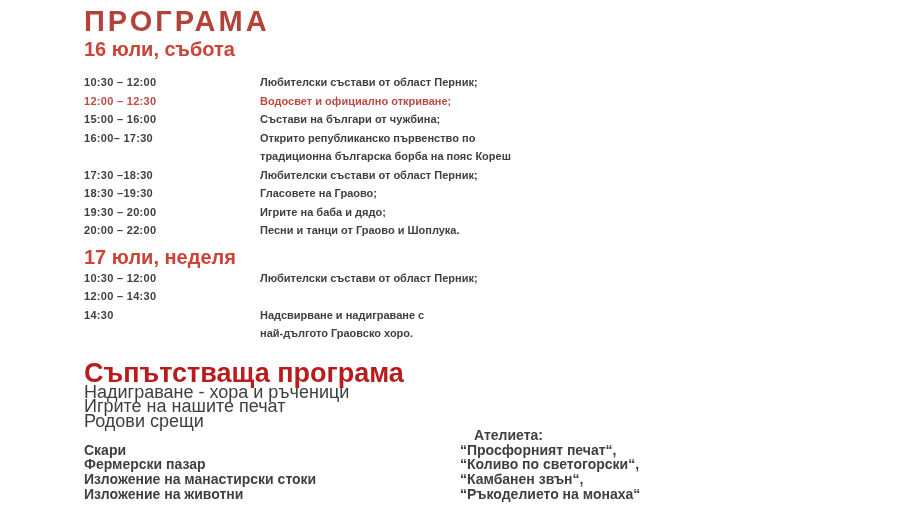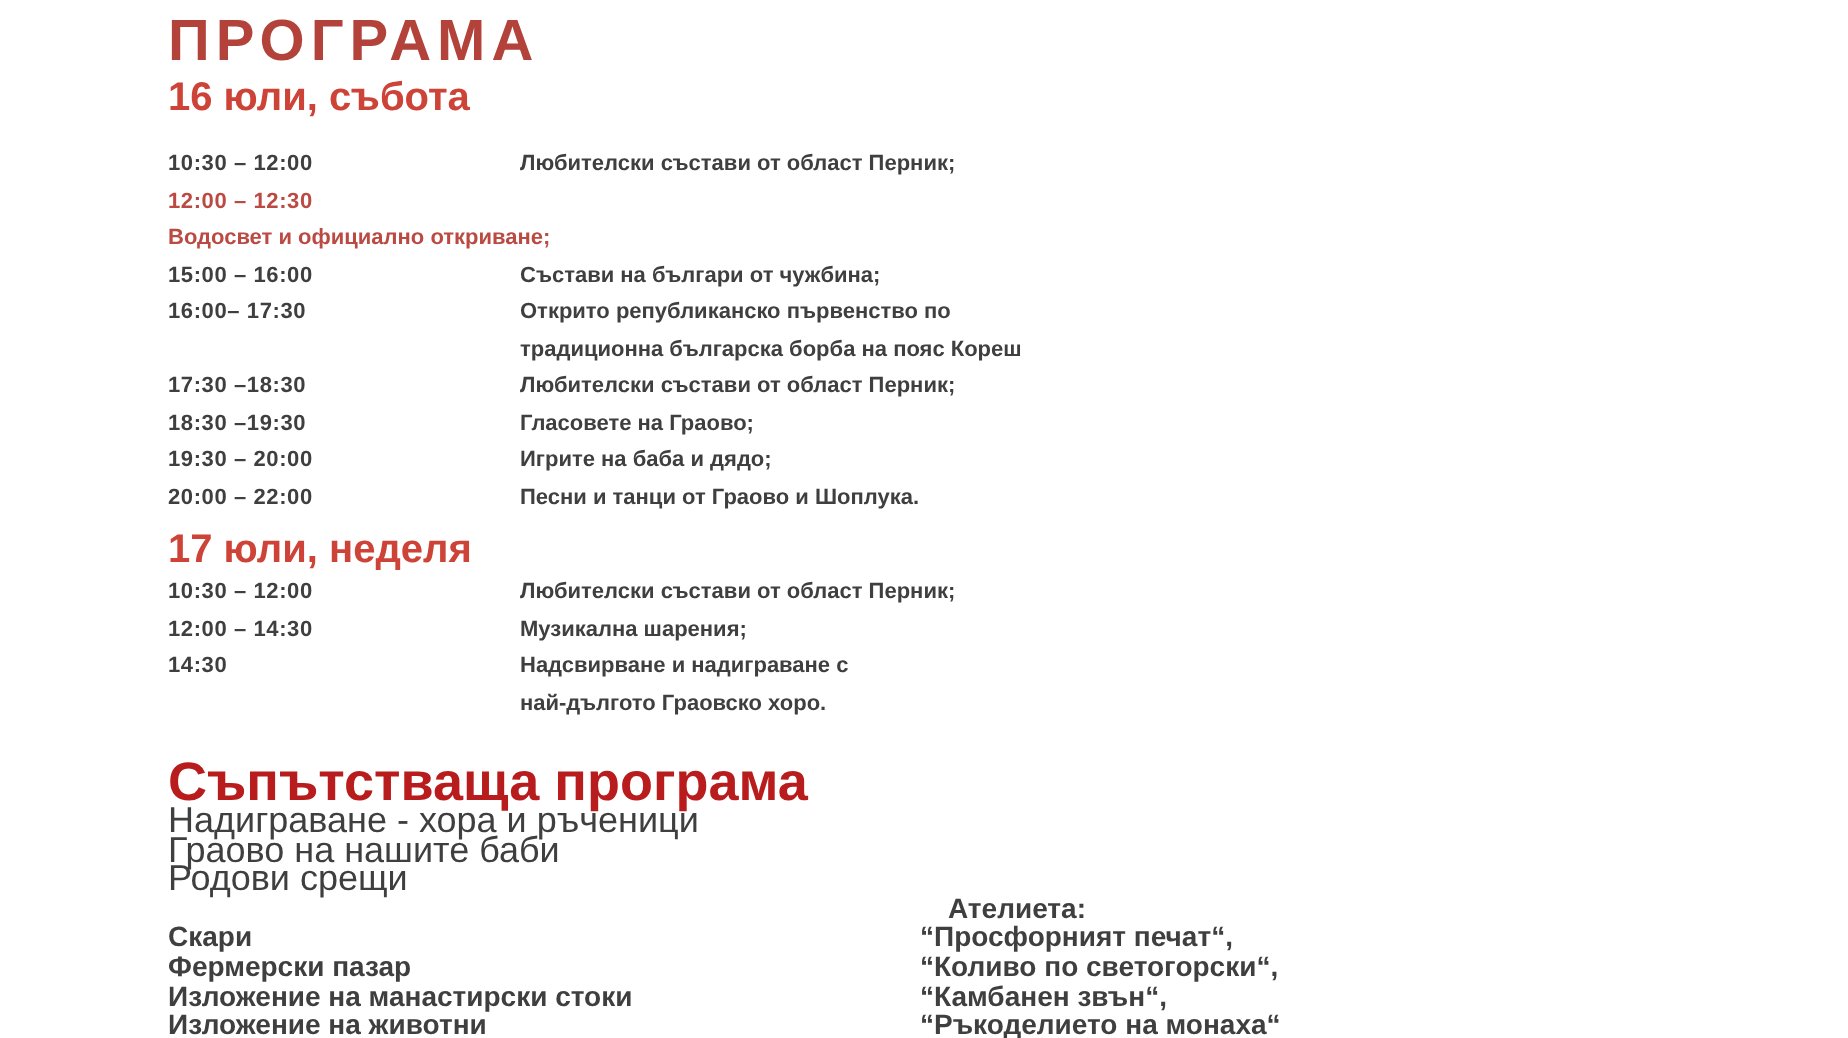--- a/index.html
+++ b/index.html
@@ -34,21 +34,21 @@
     line-height:18.5px;
     font-weight:700;
   }
   .schedule .row{display:flex;}
   .schedule .time{
     flex:none;
     width:176px;
     letter-spacing:0.3px;
   }
   .schedule .desc{white-space:pre-line;}
-  .schedule .row.highlight{color:#bb4a43;flex-direction:column;}
+  .schedule .row.highlight{color:#bb4a43;}
   .section2{margin-top:6px;}
   .section2 .schedule{margin-top:1px;}
   .side-heading{
     margin:18px 0 0 0;
     font-size:27px;
     line-height:24px;
     font-weight:700;
     color:#b91c1c;
   }
   .side-list{
@@ -119,35 +119,34 @@
 
   <section class="section2">
     <h2 class="day-heading">17 юли, неделя</h2>
     <div class="schedule">
       <div class="row">
         <span class="time">10:30 – 12:00</span>
         <span class="desc">Любителски състави от област Перник;</span>
       </div>
       <div class="row">
         <span class="time">12:00 – 14:30</span>
-        <span class="desc">Музикална шарения;</span>
       </div>
       <div class="row">
         <span class="time">14:30</span>
         <span class="desc">Надсвирване и надиграване с
 най-дългото Граовско хоро.</span>
       </div>
     </div>
   </section>
 
   <section>
     <h2 class="side-heading">Съпътстваща програма</h2>
     <div class="side-list">
       <div>Надиграване - хора и ръченици</div>
-      <div>Граово на нашите баби</div>
+      <div>Игрите на нашите печат</div>
       <div>Родови срещи</div>
     </div>
   </section>
 
   <section class="bottom">
     <div class="left-col">
       <div>Скари</div>
       <div>Фермерски пазар</div>
       <div>Изложение на манастирски стоки</div>
       <div>Изложение на животни</div>

